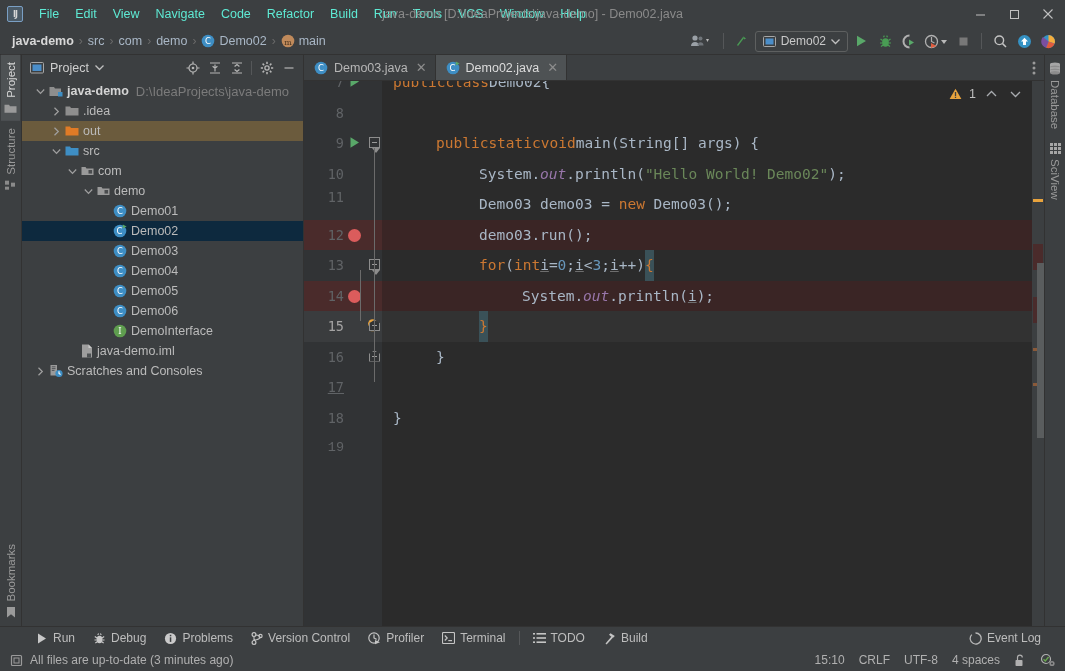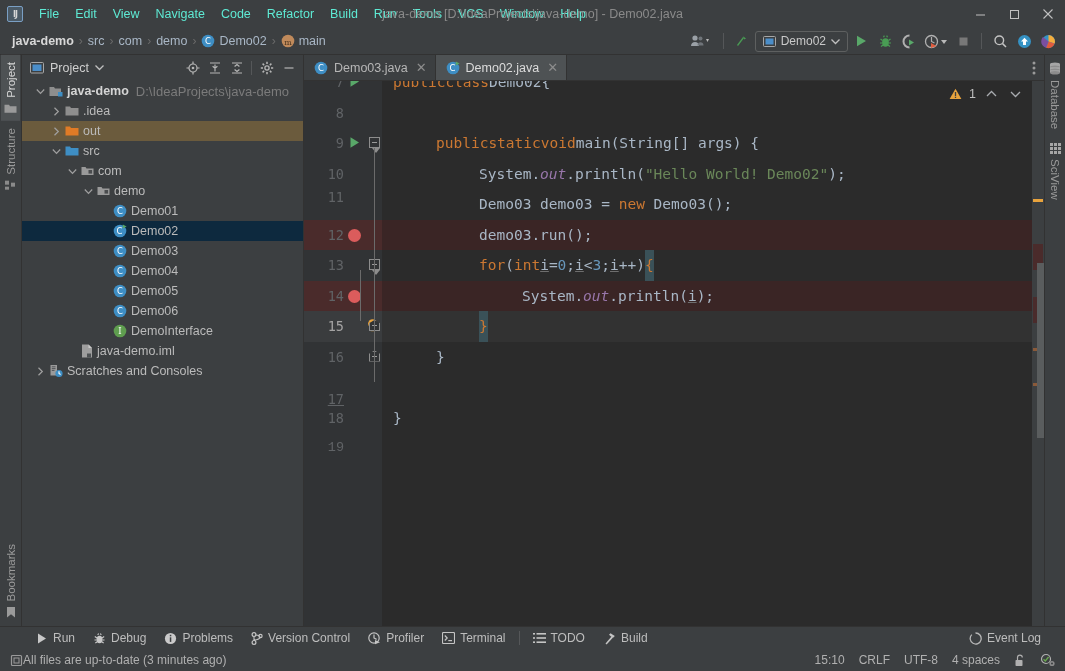--- a/index.html
+++ b/index.html
@@ -213,21 +213,21 @@
     display: flex; align-items: center; gap: 5px; padding: 0 9px; height: 23px;
     font-size: 12px; color: #bdbdbd; white-space: nowrap;
   }
   .bb-right { margin-left: auto; display: flex; align-items: center; padding-right: 15px; }
   .bb-sep { width: 1px; height: 14px; background: #555759; margin: 0 4px; }
 
   .statusbar {
     height: 22px; flex: 0 0 22px; background: #3c3f41; display: flex; align-items: center;
     padding: 0 6px; font-size: 12px; color: #b0b0b0; gap: 6px;
   }
-  .sb-left { display: flex; align-items: center; gap: 0; padding-left: 4px; }
+  .sb-left { display: flex; align-items: center; gap: 7px; padding-left: 4px; }
   .sb-right { margin-left: auto; display: flex; align-items: center; gap: 14px; padding-right: 4px; }
 
   svg { display: block; }
 </style>
 </head>
 <body>
 
 <div class="app">
 
   <div class="menubar">
@@ -705,21 +705,21 @@
             <div class="bulb" style="top: 237px;">
               <svg width="13" height="15" viewBox="0 0 13 15">
                 <circle cx="6.5" cy="5.6" r="4.4" fill="#e8a33d"></circle>
                 <rect x="4.3" y="9.8" width="4.4" height="1.4" fill="#c98c2e"></rect>
                 <rect x="4.8" y="12" width="3.4" height="1.2" fill="#c98c2e"></rect>
               </svg>
             </div>
             <div class="fold" style="top: 239px; clip-path: polygon(0px 30%, 50% 0px, 100% 30%, 100% 100%, 0px 100%);"></div>
             <div class="lnum" style="top: 260.5px;">16</div>
             <div class="fold" style="top: 269.5px; clip-path: polygon(0px 30%, 50% 0px, 100% 30%, 100% 100%, 0px 100%);"></div>
-            <div class="lnum" style="top: 303px; text-decoration: underline;">17</div>
+            <div class="lnum" style="top: 291px; text-decoration: underline;">17</div>
             <div class="lnum" style="top: 321.5px;">18</div>
             <div class="lnum" style="top: 352px; font-family: Liberation Mono, monospace;">19</div>
             <div class="foldline" style="top: 67px; height: 234px;"></div>
             <div style="position: absolute; left: 56px; width: 1px; background: rgb(107, 107, 107); top: 189px; height: 51px;"></div>
           </div>
         <div class="code" id="code"><div class="ln" style="top: -14px; padding-left: 14px;"><span class="kw">public</span> <span class="kw">class</span> <span class="txt">Demo02</span> <span class="punc">{</span></div><div class="ln" style="top: 16.5px; padding-left: 14px;"></div><div class="ln" style="top: 47px; padding-left: 57px;"><span class="kw">public</span> <span class="kw">static</span> <span class="kw">void</span> <span class="txt">main</span><span class="punc">(</span><span class="txt">String[] args</span><span class="punc">) {</span></div><div class="ln" style="top: 77.5px; padding-left: 100px;"><span class="txt">System.</span><span class="fld">out</span><span class="txt">.println</span><span class="punc">(</span><span class="str">"Hello World! Demo02"</span><span class="punc">);</span></div><div class="ln" style="top: 108px; padding-left: 100px;"><span class="txt">Demo03 demo03 = </span><span class="kw">new</span><span class="txt"> Demo03</span><span class="punc">();</span></div><div class="rowbg bpline" style="top: 138.5px;"></div><div class="ln" style="top: 138.5px; padding-left: 100px;"><span class="txt">demo03.run</span><span class="punc">();</span></div><div class="ln" style="top: 169px; padding-left: 100px;"><span class="kw">for</span> <span class="punc">(</span><span class="kw">int</span> <span class="var">i</span> <span class="punc">=</span> <span class="num">0</span><span class="punc">;</span> <span class="var">i</span> <span class="punc">&lt;</span> <span class="num">3</span><span class="punc">;</span> <span class="var">i</span><span class="punc">++)</span> <span class="caretmark"><span class="kw">{</span></span></div><div class="rowbg bpline" style="top: 199.5px;"></div><div class="ln" style="top: 199.5px; padding-left: 143px;"><span class="txt">System.</span><span class="fld">out</span><span class="txt">.println</span><span class="punc">(</span><span class="var">i</span><span class="punc">);</span></div><div class="rowbg curline" style="top: 230px;"></div><div class="ln" style="top: 230px; padding-left: 100px;"><span class="caretmark"><span class="kw">}</span></span></div><div class="ln" style="top: 260.5px; padding-left: 57px;"><span class="punc">}</span></div><div class="ln" style="top: 291px; padding-left: 14px;"></div><div class="ln" style="top: 321.5px; padding-left: 14px;"><span class="punc">}</span></div><div class="ln" style="top: 352px; padding-left: 14px;"></div></div>
 
         <div class="warnbox">
           <span>
             <svg width="13" height="12" viewBox="0 0 13 12">

